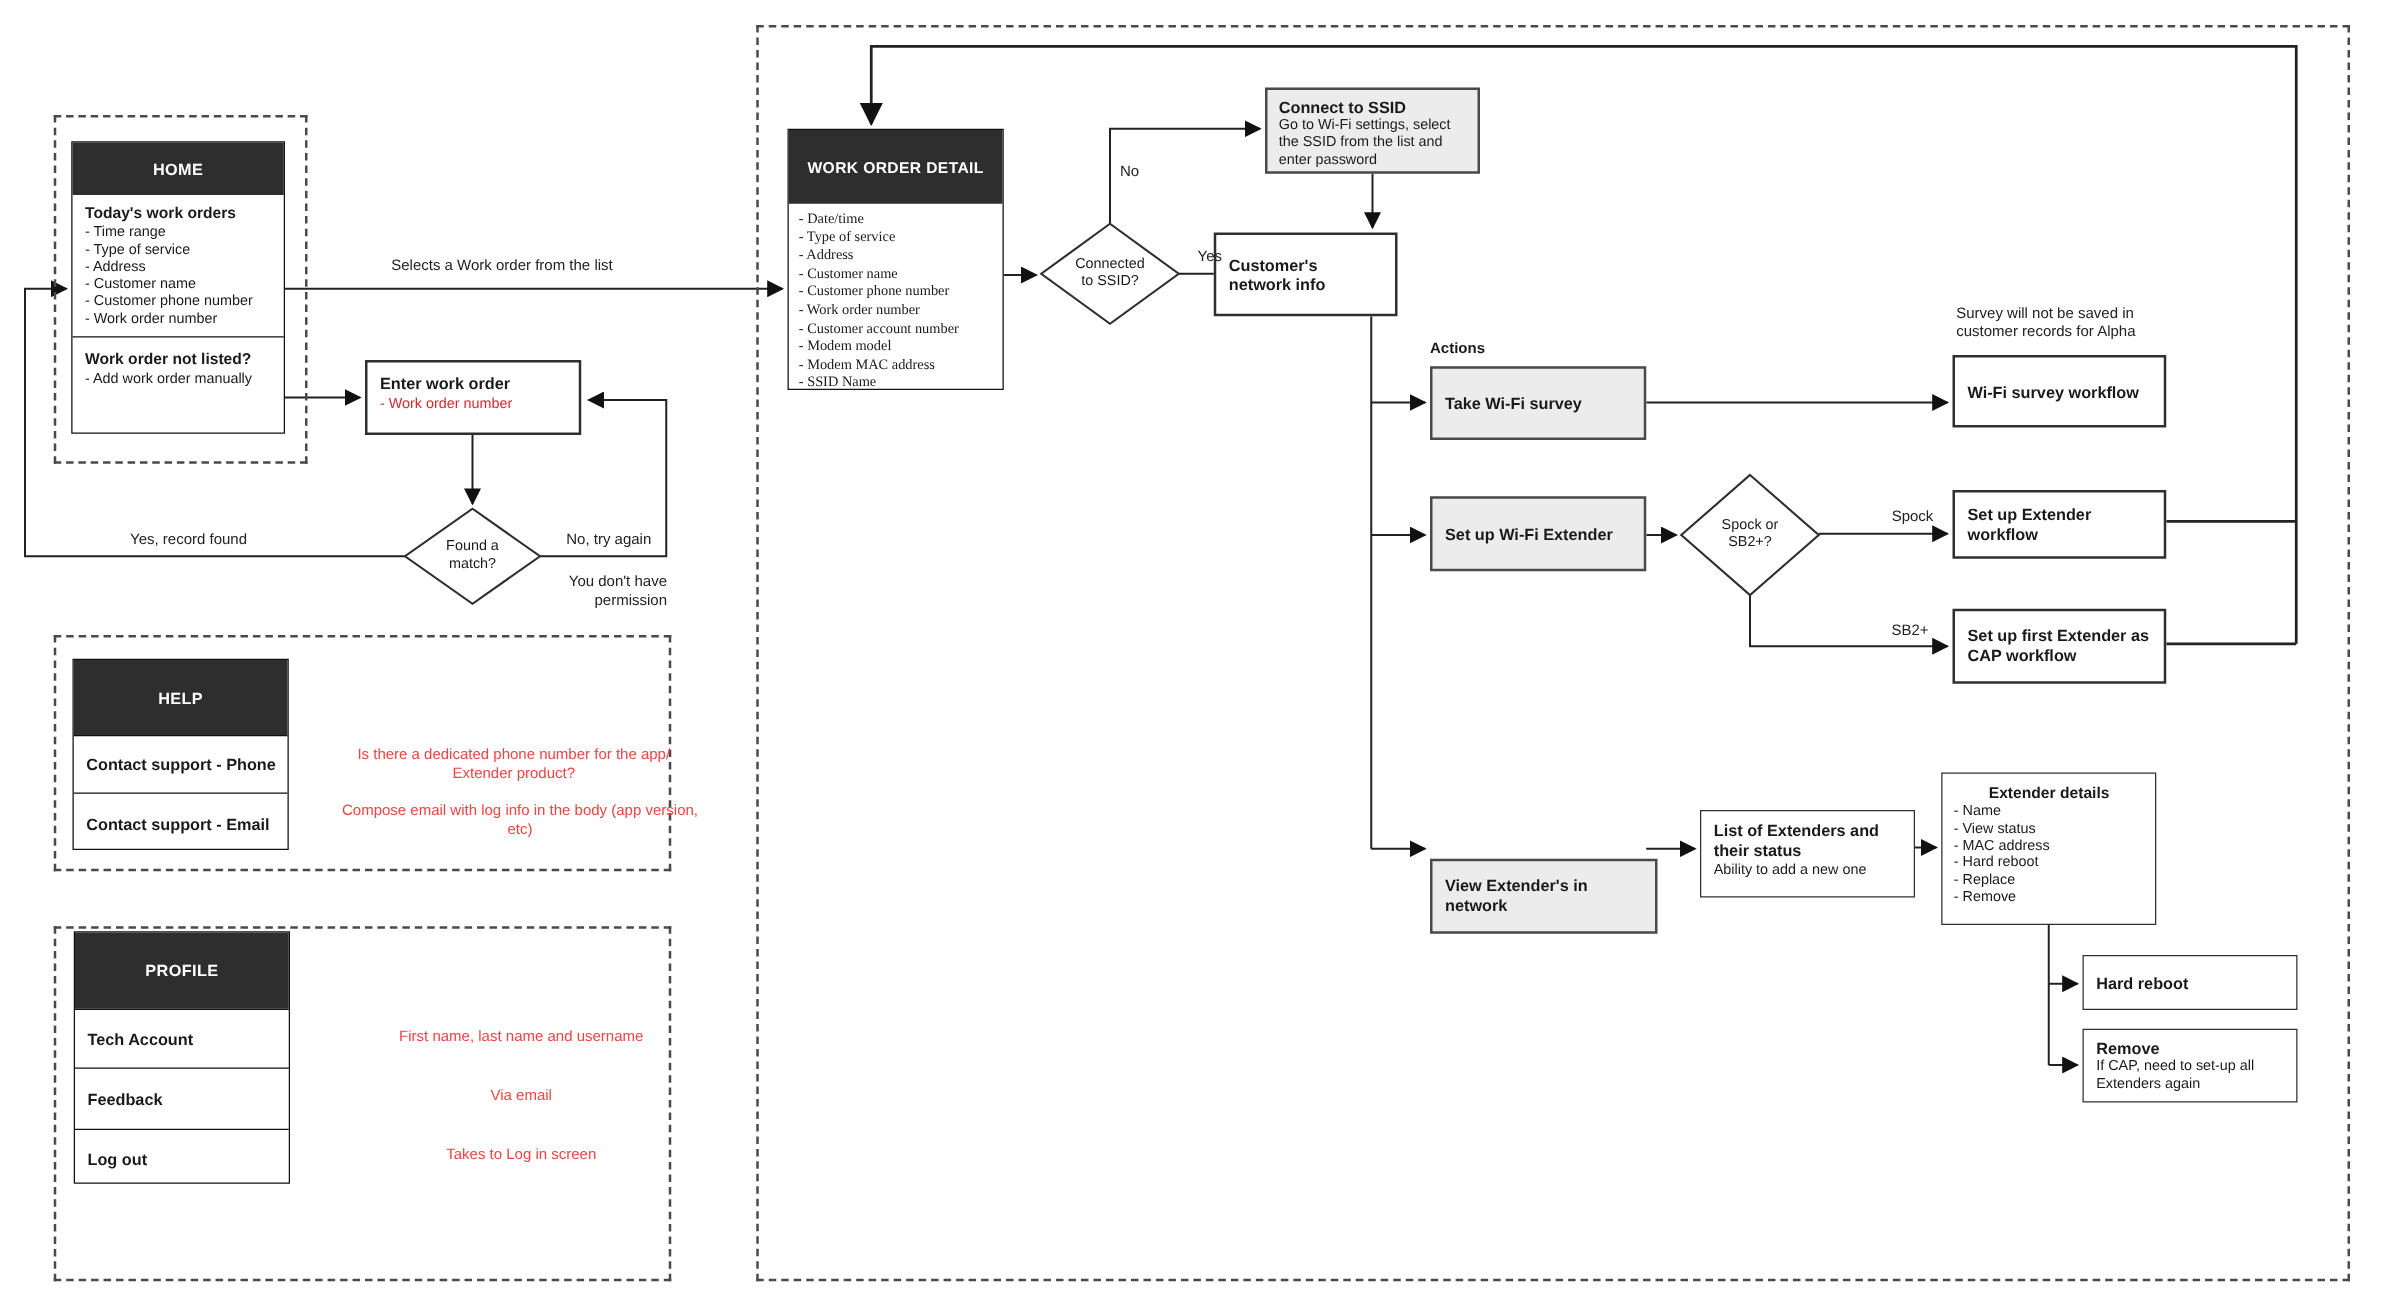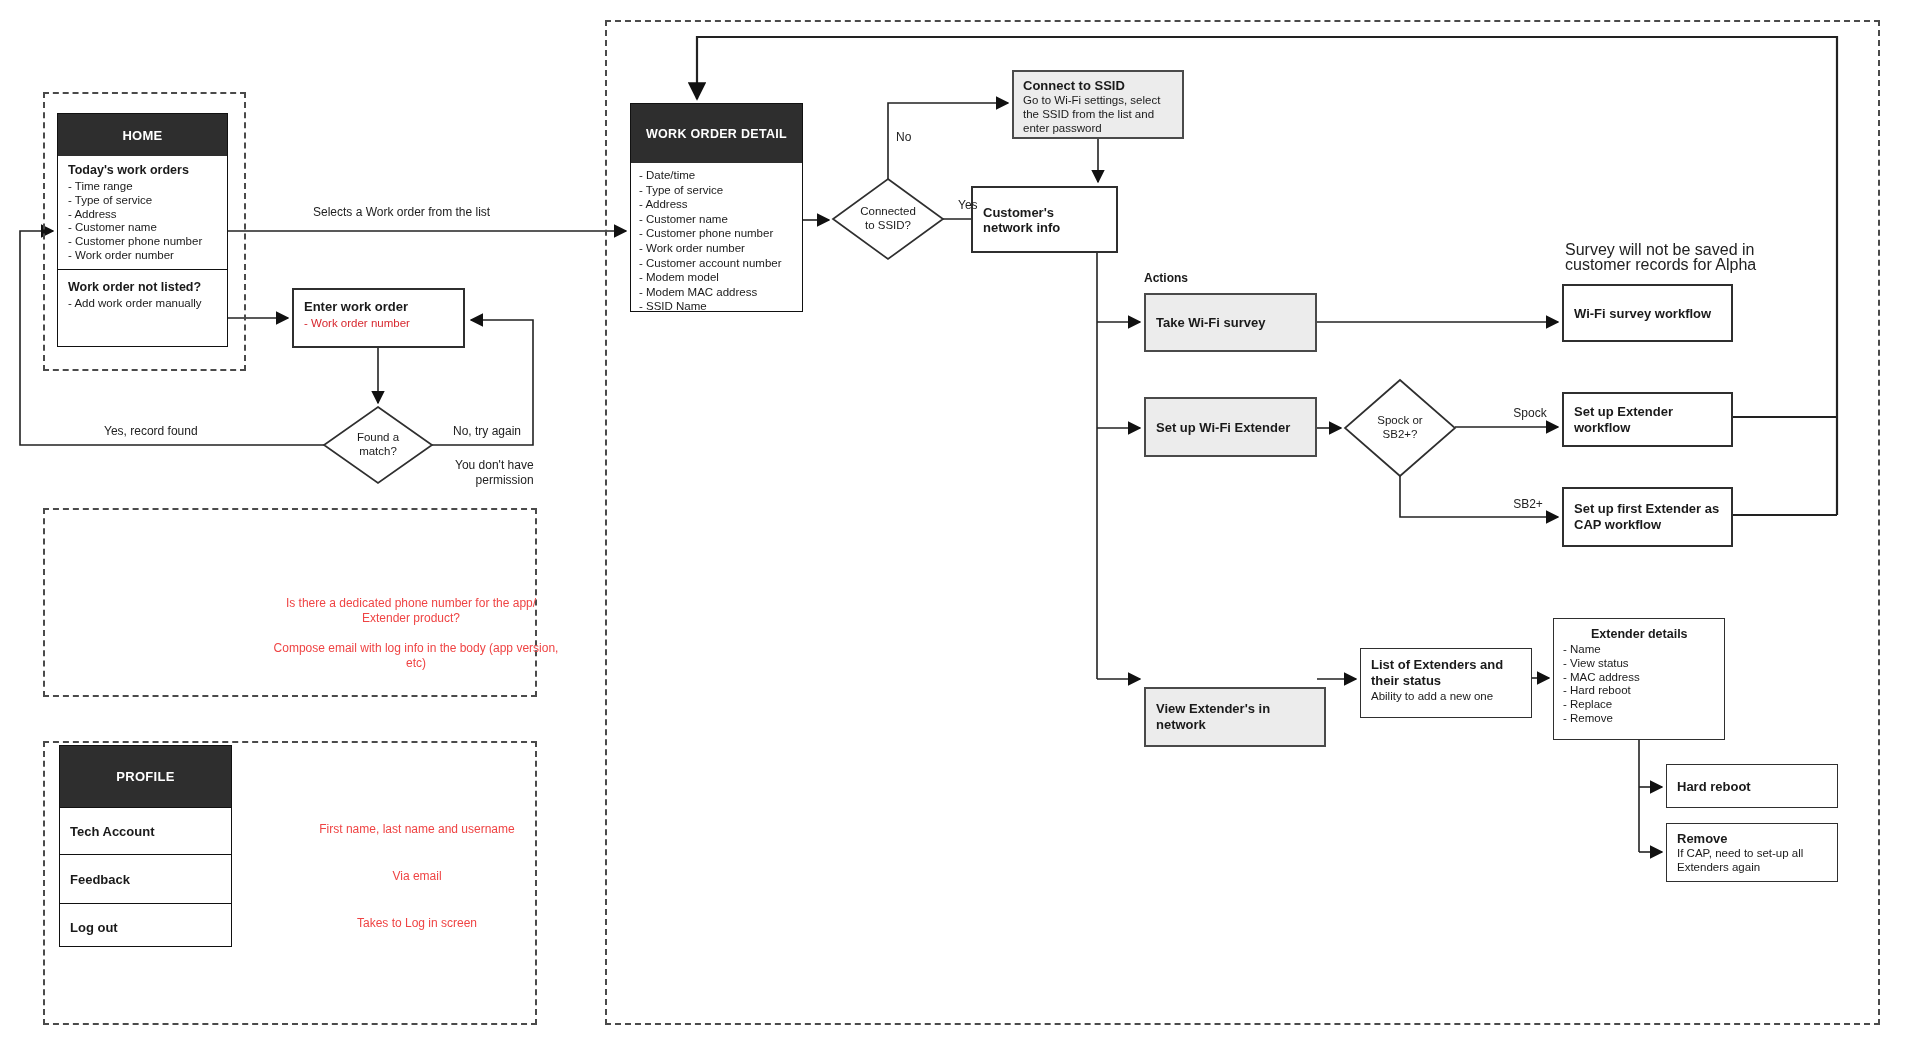--- a/index.html
+++ b/index.html
@@ -32,21 +32,21 @@
   .bold-label{font-weight:bold;font-size:13px;}
   .vcenter{display:flex;align-items:center;padding:0 10px;}
   .small{font-size:12px;line-height:15px;color:#ef4444;text-align:center;}
   .tiny{font-size:11.5px;line-height:14px;color:#1a1a1a;}
   .preline{white-space:pre-line;}
   .red{color:#d7282f;}
   .diamond-label{
     position:absolute;text-align:center;font-size:11.5px;line-height:13.5px;color:#1a1a1a;
   }
   .edge-label{position:absolute;font-size:12px;color:#222;text-align:right;}
-  .note{position:absolute;font-size:16px;line-height:14.5px;color:#222;}
+  .note{position:absolute;font-size:12px;line-height:14.5px;color:#222;}
   svg{display:block;}
 </style>
 </head>
 <body>
 
 <div class="canvas">
 
   <svg class="layer" viewBox="0 0 1918 1048" xmlns="http://www.w3.org/2000/svg">
     <defs>
       <marker id="arr" viewBox="0 0 10 10" refX="9" refY="5" markerWidth="8.5" markerHeight="8.5" orient="auto-start-reverse">
@@ -130,20 +130,31 @@
         <div>- Add work order manually</div>
       </div>
     </div>
   </div>
 
   <div class="abs node" style="left:292px;top:288px;width:173px;height:60px;padding:9px 10px;">
     <div class="bold-label">Enter work order</div>
     <div class="tiny red" style="margin-top:2px;">- Work order number</div>
   </div>
 
+  <div class="abs panel" style="left:58px;top:527px;width:173px;height:153px;">
+    <div class="panel-header" style="height:60px;">
+      <span>HELP</span>
+    </div>
+    <div class="panel-row" style="height:45px;">
+      <span>Contact support - Phone</span>
+    </div>
+    <div class="panel-row" style="height:48px;">
+      <span>Contact support - Email</span>
+    </div>
+  </div>
   <div class="abs small preline" style="left:246px;top:596px;width:330px;">Is there a dedicated phone number for the app/
 Extender product?</div>
   <div class="abs small preline" style="left:246px;top:641px;width:340px;">Compose email with log info in the body (app version,
 etc)</div>
 
   <div class="abs panel" style="left:59px;top:745px;width:173px;height:202px;">
     <div class="panel-header" style="height:61px;">
       <span>PROFILE</span>
     </div>
     <div class="panel-row" style="height:46px;">
@@ -157,21 +168,21 @@
     </div>
   </div>
   <div class="abs small" style="left:252px;top:822px;width:330px;">First name, last name and username</div>
   <div class="abs small" style="left:252px;top:869px;width:330px;">Via email</div>
   <div class="abs small" style="left:252px;top:916px;width:330px;">Takes to Log in screen</div>
 
   <div class="abs panel" style="left:630px;top:103px;width:173px;height:209px;">
     <div class="panel-header" style="height:59px;font-size:12.5px;">
       <span>WORK ORDER DETAIL</span>
     </div>
-    <div class="list wide" style="padding:5px 8px 0 8px;">
+    <div class="list wide" style="padding:5px 8px 0 8px;font-family:Liberation Serif, serif;">
       <div>- Date/time</div>
       <div>- Type of service</div>
       <div>- Address</div>
       <div>- Customer name</div>
       <div>- Customer phone number</div>
       <div>- Work order number</div>
       <div>- Customer account number</div>
       <div>- Modem model</div>
       <div>- Modem MAC address</div>
       <div>- SSID Name</div>

